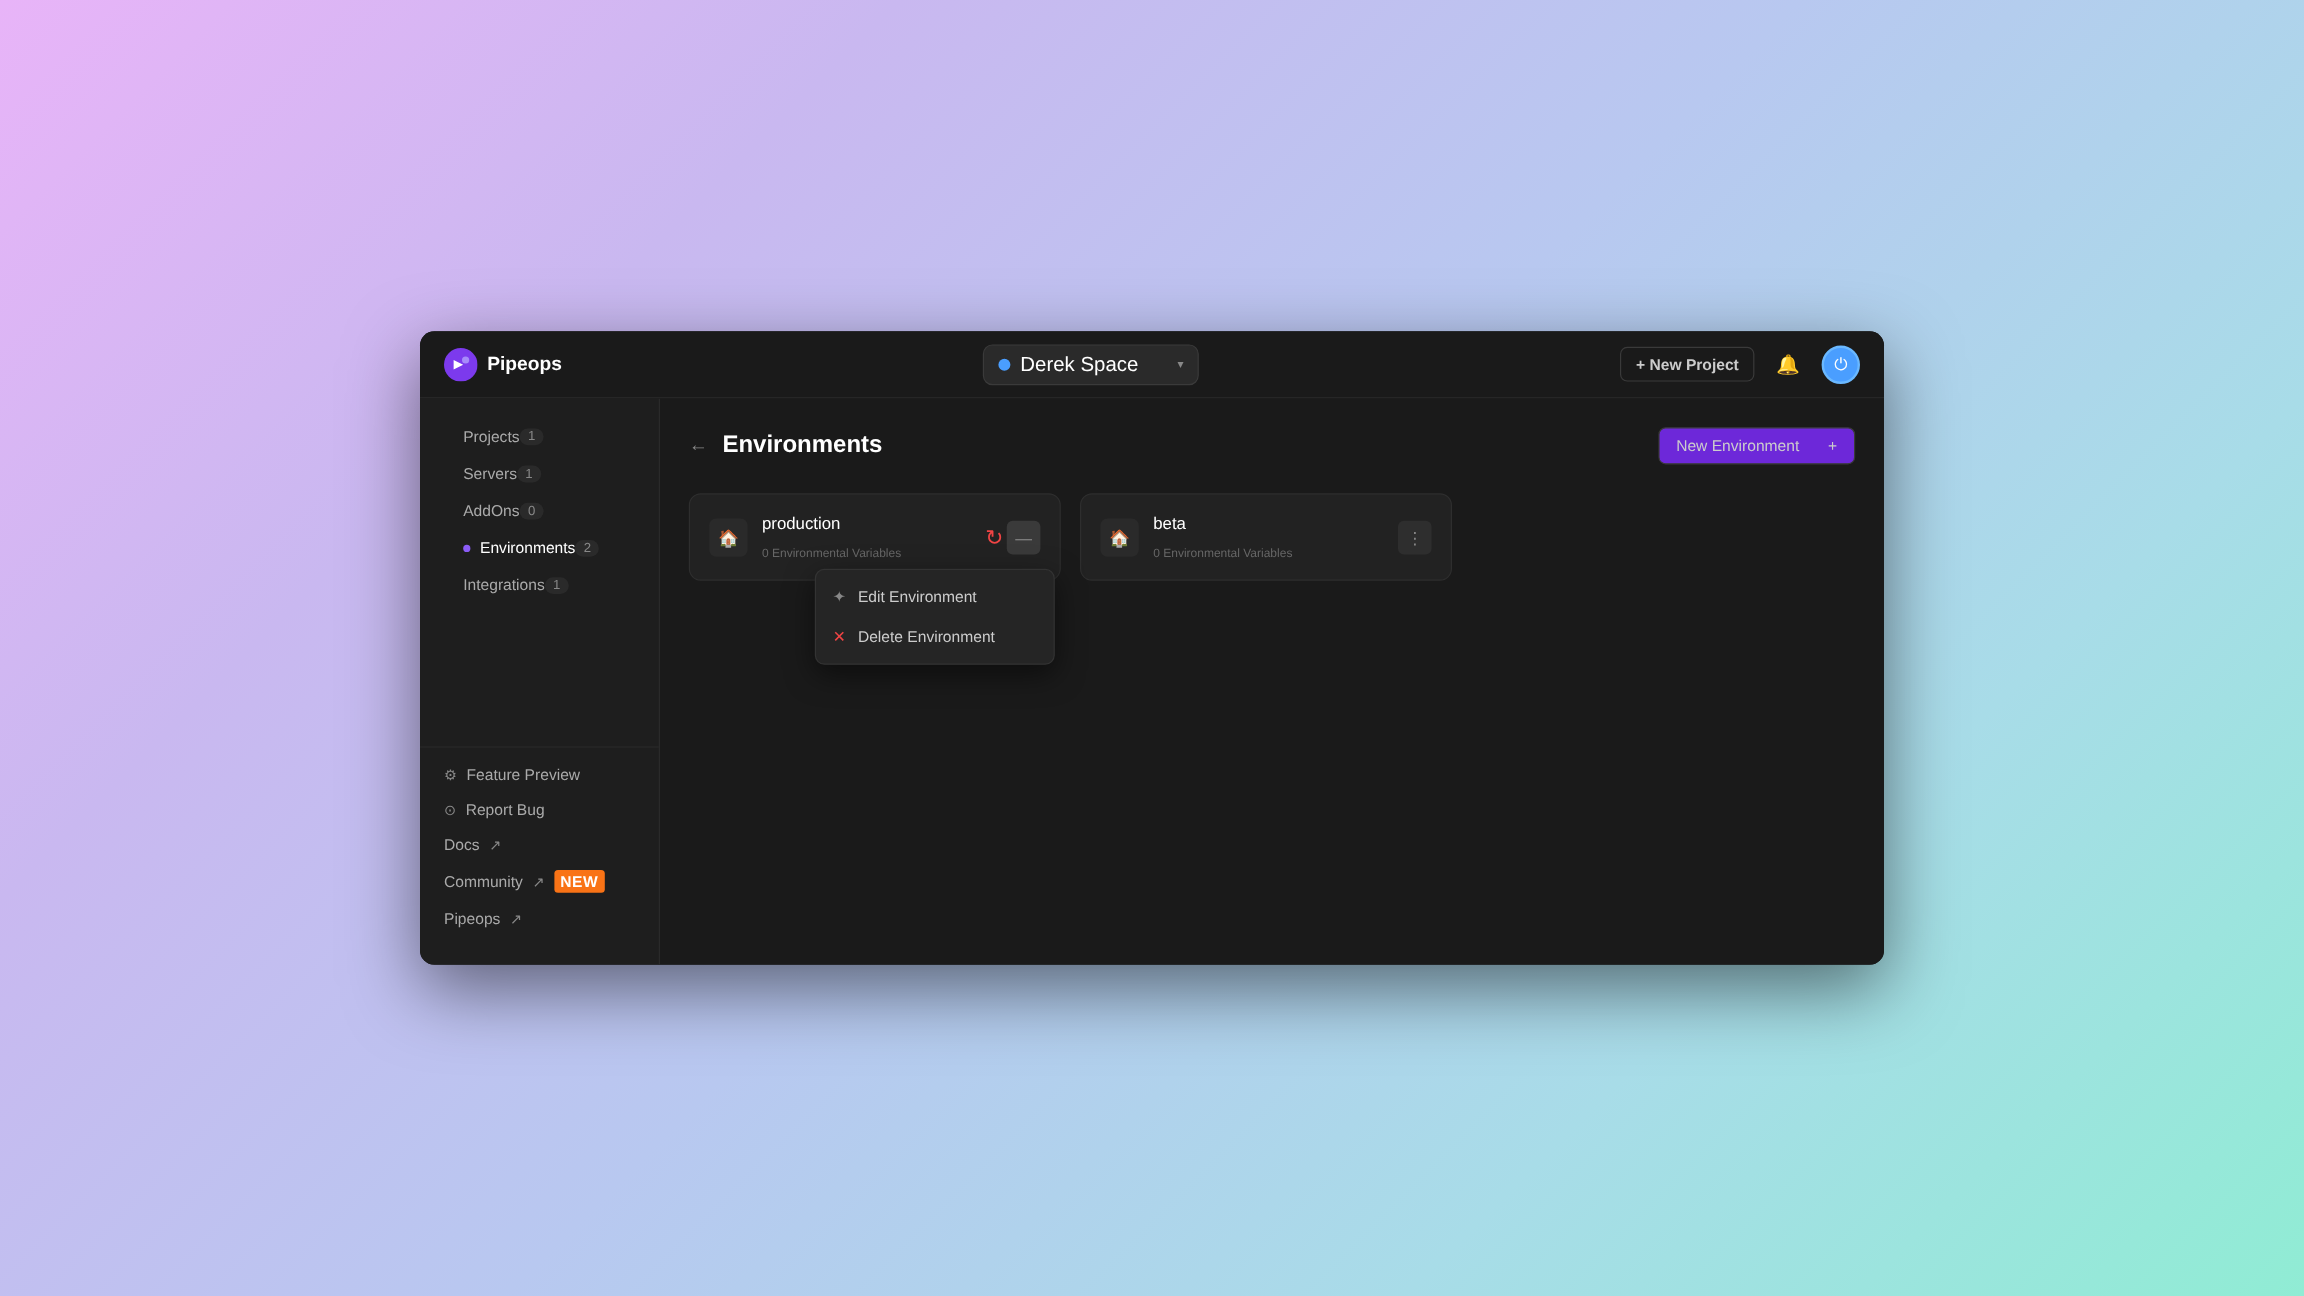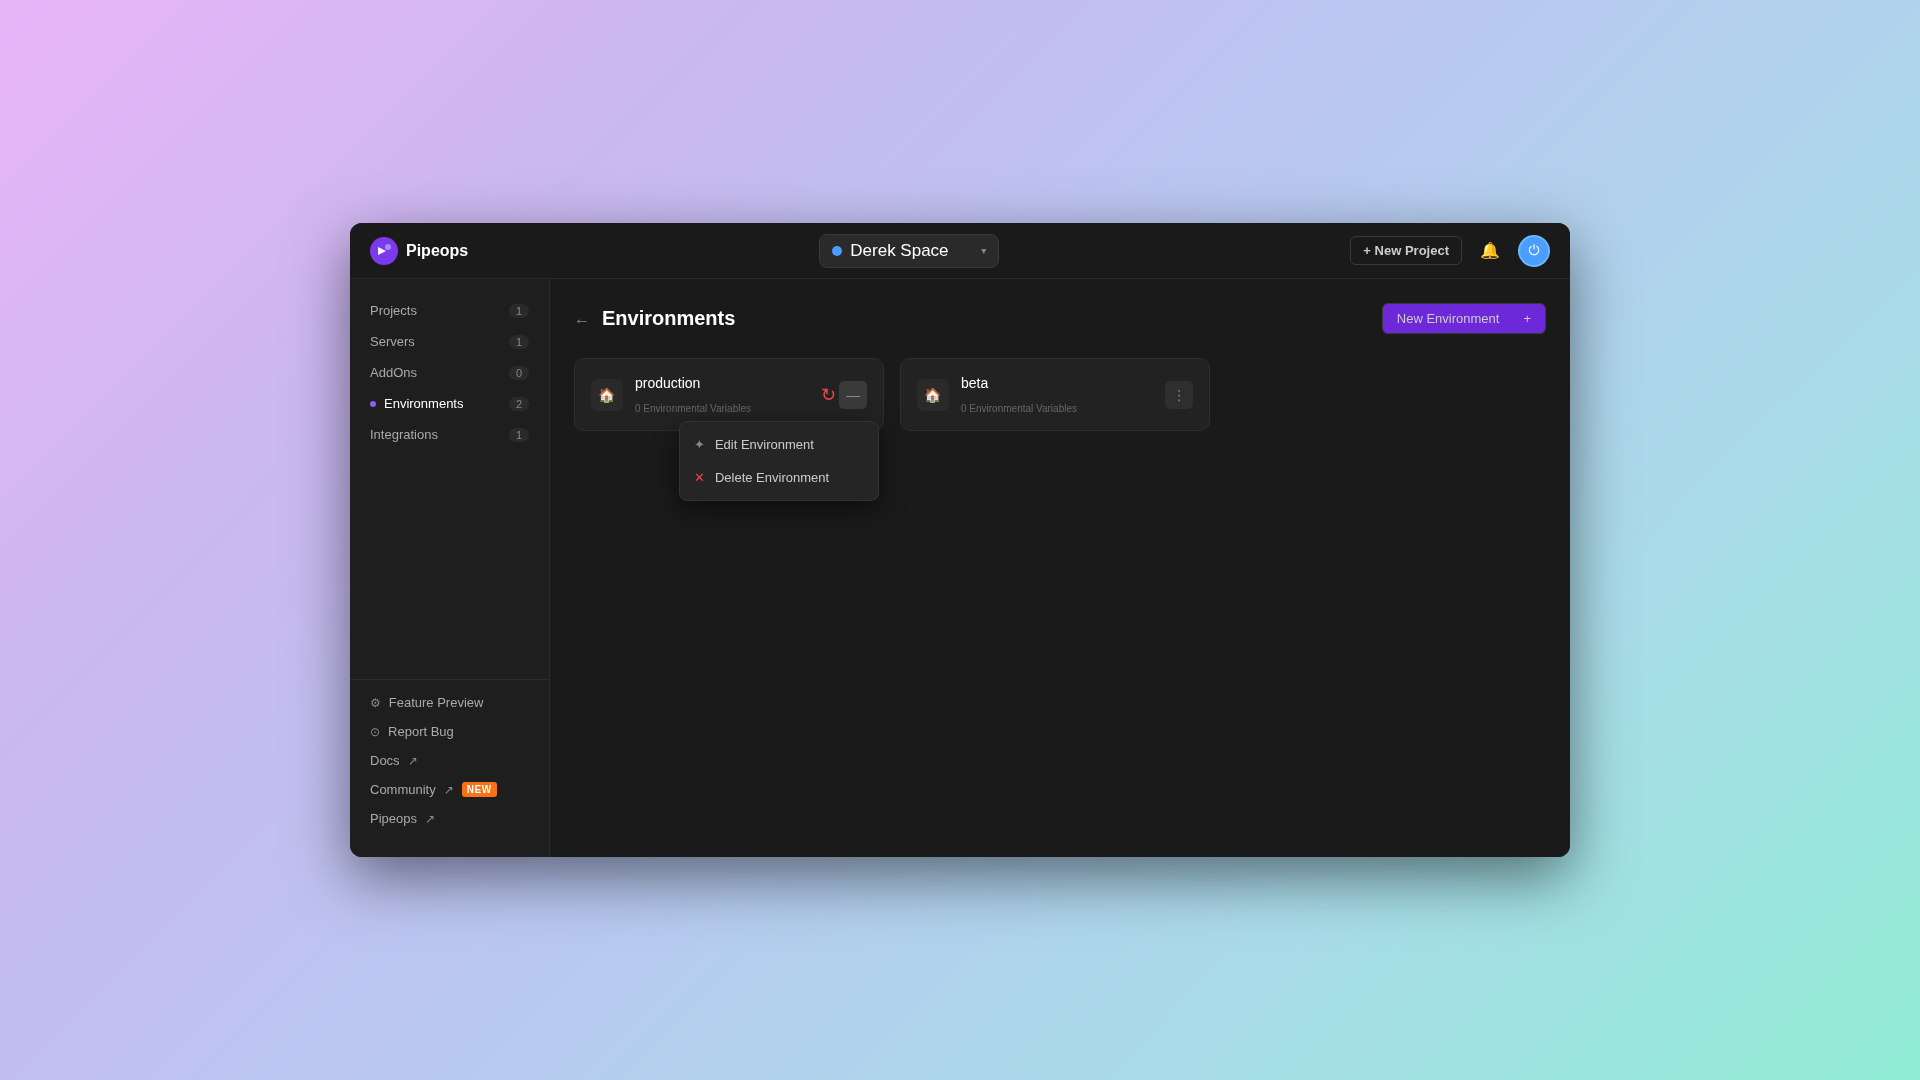--- a/index.html
+++ b/index.html
@@ -7,21 +7,21 @@
       width: 1920px;
       height: 1080px;
       background: linear-gradient(135deg, #e8b4f8 0%, #c9b8f0 25%, #b8c8f0 50%, #a8dce8 75%, #90ecd4 100%);
       display: flex;
       align-items: center;
       justify-content: center;
       font-family: -apple-system, BlinkMacSystemFont, 'Segoe UI', sans-serif;
     }
     .app-window {
       width: 1220px;
-      height: 634px;
+      height: 528px;
       background: #1a1a1a;
       border-radius: 12px;
       overflow: hidden;
       display: flex;
       flex-direction: column;
       box-shadow: 0 20px 60px rgba(0,0,0,0.5);
     }
     
     .header {
       height: 56px;
@@ -137,22 +137,21 @@
       flex-direction: column;
       padding: 16px 0;
       flex-shrink: 0;
     }
     .nav-section {
       flex: 1;
     }
     .nav-item {
       display: flex;
       align-items: center;
-      justify-content: space-between;
-      padding: 8px 20px;
+      padding: 8px 36px;
       cursor: pointer;
       border-radius: 0;
     }
     .nav-item.active {
       color: #ffffff;
     }
     .nav-item-left {
       display: flex;
       align-items: center;
       gap: 8px;
@@ -196,21 +195,21 @@
       color: #aaaaaa;
       font-size: 13px;
     }
     .bottom-icon {
       color: #888;
       font-size: 12px;
     }
     .new-badge {
       background: #f97316;
       color: white;
-      font-size: 10px;
+      font-size: 13px;
       font-weight: 700;
       padding: 2px 5px;
       border-radius: 3px;
       letter-spacing: 0.5px;
     }
     
     .main-content {
       flex: 1;
       background: #1a1a1a;
       padding: 24px;

